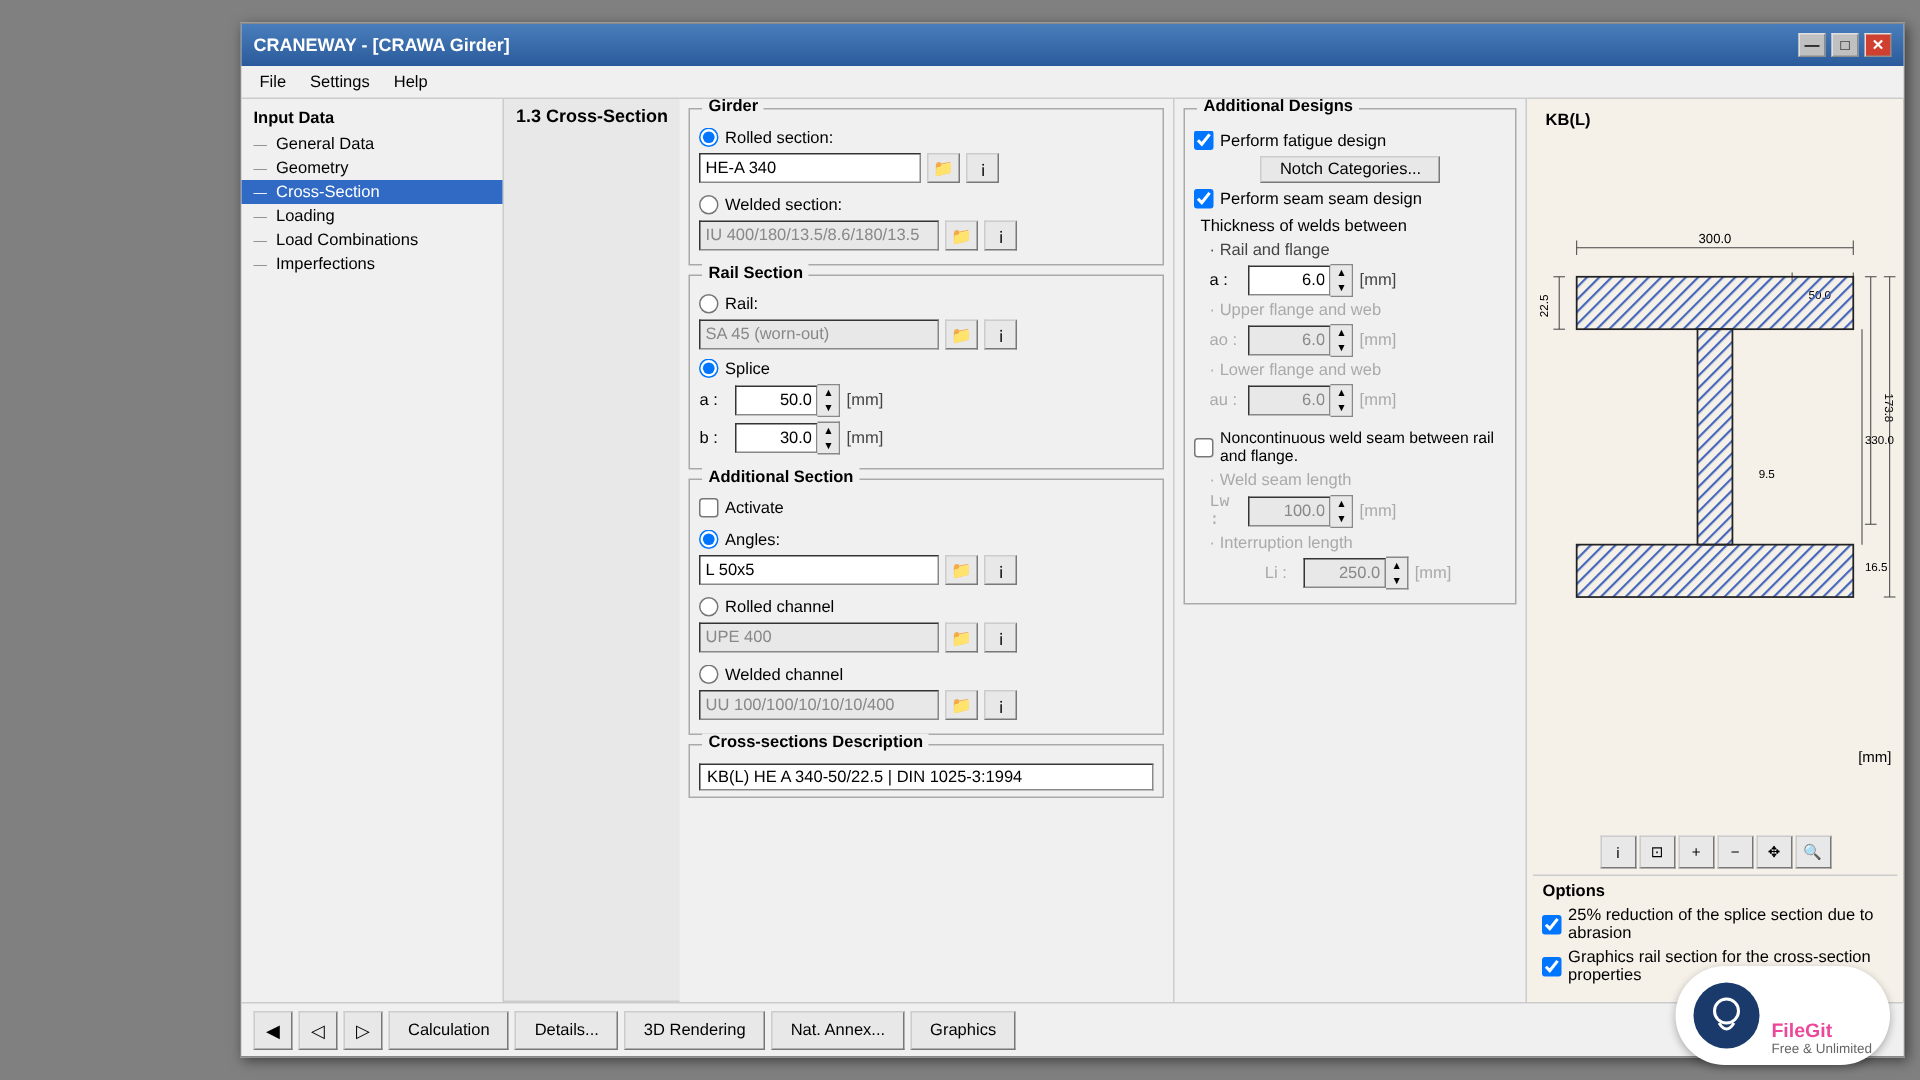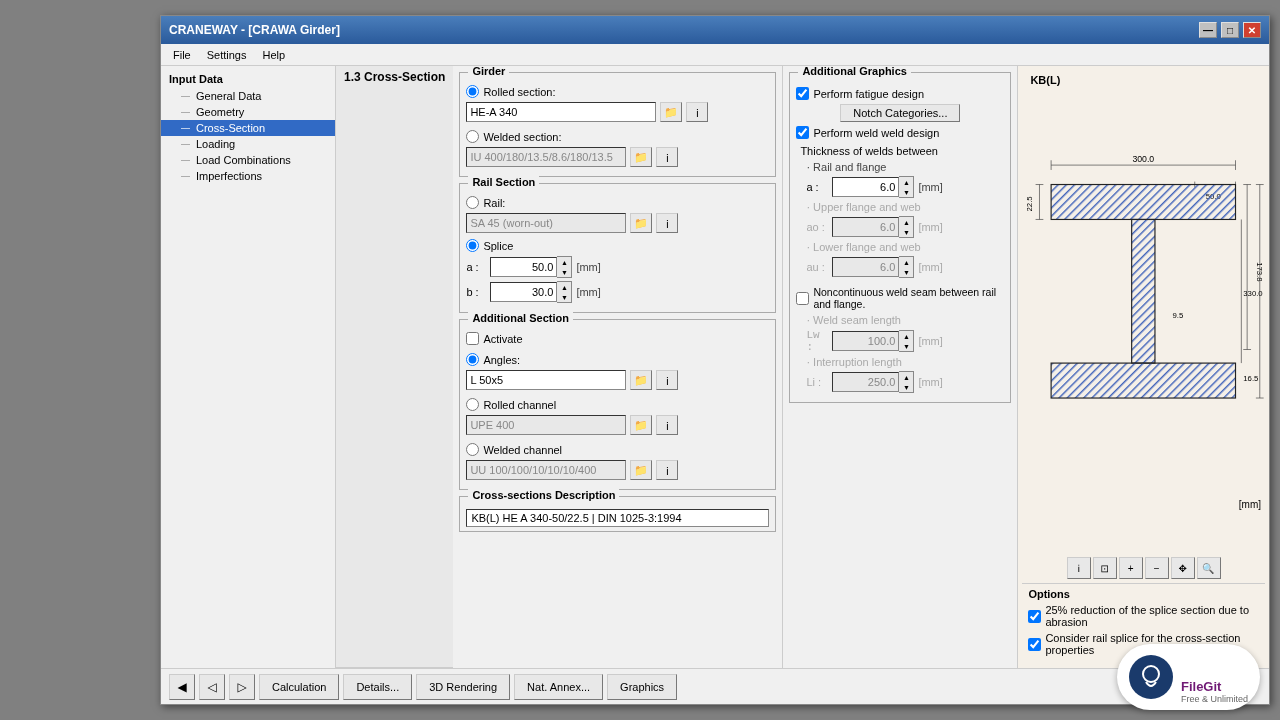--- a/index.html
+++ b/index.html
@@ -47,21 +47,21 @@
     .sidebar {
       width: 175px; background: #f0f0f0;
       border-right: 1px solid #ccc;
       padding: 4px 0;
       flex-shrink: 0;
     }
     .sidebar-group-label {
       padding: 3px 8px; font-weight: bold; font-size: 11px; color: #000;
     }
     .sidebar-item {
-      padding: 2px 8px 2px 20px; cursor: pointer; font-size: 11px;
+      padding: 2px 8px 2px 8px; cursor: pointer; font-size: 11px;
       display: flex; align-items: center; gap: 4px;
     }
     .sidebar-item.selected { background: #316ac5; color: white; }
     .sidebar-item::before { content: '—'; font-size: 9px; color: #888; margin-right: 2px; }
     .sidebar-item.selected::before { color: white; }
     
     
     .content-area {
       flex: 1; display: flex; 
       overflow: hidden;
@@ -105,21 +105,21 @@
     .text-input {
       height: 20px; border: 1px inset #888; background: white;
       padding: 1px 3px; font-size: 11px;
     }
     .text-input.disabled { background: #e8e8e8; color: #888; }
     
     .spin-input {
       display: flex; align-items: center;
     }
     .spin-field {
-      width: 67px; height: 20px; border: 1px inset #888;
+      width: 55px; height: 20px; border: 1px inset #888;
       background: white; padding: 1px 3px; font-size: 11px;
       text-align: right;
     }
     .spin-buttons {
       display: flex; flex-direction: column; border: 1px solid #888; border-left: none;
     }
     .spin-btn {
       width: 14px; height: 10px; background: #e8e8e8;
       border: none; cursor: pointer; font-size: 7px;
       display: flex; align-items: center; justify-content: center;
@@ -218,21 +218,21 @@
       position: fixed; bottom: 10px; right: 20px;
       display: flex; align-items: center; gap: 8px;
       background: white; border-radius: 50px; padding: 6px 12px;
       box-shadow: 0 2px 6px rgba(0,0,0,0.3);
     }
     .watermark-logo {
       width: 44px; height: 44px; background: #1a3a6b;
       border-radius: 50%; display: flex; align-items: center; justify-content: center;
       color: white; font-size: 8px; text-align: center;
     }
-    .watermark-text { font-size: 13px; font-weight: bold; color: #701a75; margin-top: 29px; }
+    .watermark-text { font-size: 13px; font-weight: bold; color: #ec4899; margin-top: 29px; }
     .watermark-sub { font-size: 9px; color: #666; }
   </style>
 </head>
 <body>
 
 <div class="window">
 
   <div class="title-bar">
     <span>CRANEWAY - [CRAWA Girder]</span>
     <div class="title-bar-controls">
@@ -267,21 +267,21 @@
 
         <div class="left-panel">
 
           <div class="group-box">
             <span class="group-box-title">Girder</span>
             <div class="radio-row">
               <input type="radio" name="girder" checked="" style="">
               <label>Rolled section:</label>
             </div>
             <div class="input-row">
-              <input type="text" class="text-input" style="width: 190px;" value="HE-A 340">
+              <input type="text" class="text-input" style="width: 148px;" value="HE-A 340">
               <div class="icon-btn">📁</div>
               <div class="icon-btn">ℹ</div>
             </div>
             <div class="radio-row" style="margin-top:8px;">
               <input type="radio" name="girder" style="">
               <label>Welded section:</label>
             </div>
             <div class="input-row">
               <input type="text" class="text-input disabled" style="width: 160px;" value="IU 400/180/13.5/8.6/180/13.5" disabled="">
               <div class="icon-btn">📁</div>
@@ -364,31 +364,31 @@
           </div>
 
           <div class="description-group">
             <span class="group-box-title">Cross-sections Description</span>
             <div class="description-value" style="margin-top:8px;">KB(L) HE A 340-50/22.5 | DIN 1025-3:1994</div>
           </div>
         </div>
 
         <div class="middle-panel">
           <div class="ad-group">
-            <span class="ad-group-title">Additional Graphics</span>
+            <span class="ad-group-title">Additional Designs</span>
 
             <div class="check-row" style="margin-top:10px;">
               <input type="checkbox" checked="" style="">
               <label>Perform fatigue design</label>
             </div>
             <button class="notch-btn">Notch Categories...</button>
 
             <div class="check-row">
               <input type="checkbox" checked="" style="">
-              <label>Perform weld weld design</label>
+              <label>Perform seam seam design</label>
             </div>
 
             <div style="margin: 6px 0 4px 4px;">Thickness of welds between</div>
 
             <div class="label-row">
               <span>· Rail and flange</span>
             </div>
             <div class="input-row" style="margin-left:10px;">
               <span style="width:22px;">a :</span>
               <div class="spin-input">
@@ -447,21 +447,21 @@
                   <button class="spin-btn">▲</button>
                   <button class="spin-btn">▼</button>
                 </div>
               </div>
               <span class="unit-label disabled-text">[mm]</span>
             </div>
 
             <div class="label-row">
               <span class="disabled-text">· Interruption length</span>
             </div>
-            <div class="input-row" style="margin-left:10px;">
+            <div class="input-row" style="margin-left:10px;justify-content:center;">
               <span style="width:22px;" class="disabled-text">Li :</span>
               <div class="spin-input">
                 <input type="text" class="spin-field disabled" value="250.0" disabled="" style="background: rgb(232, 232, 232); color: rgb(136, 136, 136);">
                 <div class="spin-buttons">
                   <button class="spin-btn">▲</button>
                   <button class="spin-btn">▼</button>
                 </div>
               </div>
               <span class="unit-label disabled-text">[mm]</span>
             </div>
@@ -533,21 +533,21 @@
           </div>
 
           <div class="options-section">
             <div class="options-title">Options</div>
             <div class="check-row">
               <input type="checkbox" checked="" style="">
               <label>25% reduction of the splice section due to abrasion</label>
             </div>
             <div class="check-row">
               <input type="checkbox" checked="" style="">
-              <label>Consider rail splice for the cross-section properties</label>
+              <label>Graphics rail section for the cross-section properties</label>
             </div>
           </div>
         </div>
       </div>
     </div>
   </div>
 
   <div class="bottom-toolbar">
     <div class="nav-btn">◀</div>
     <div class="nav-btn">◁</div>

